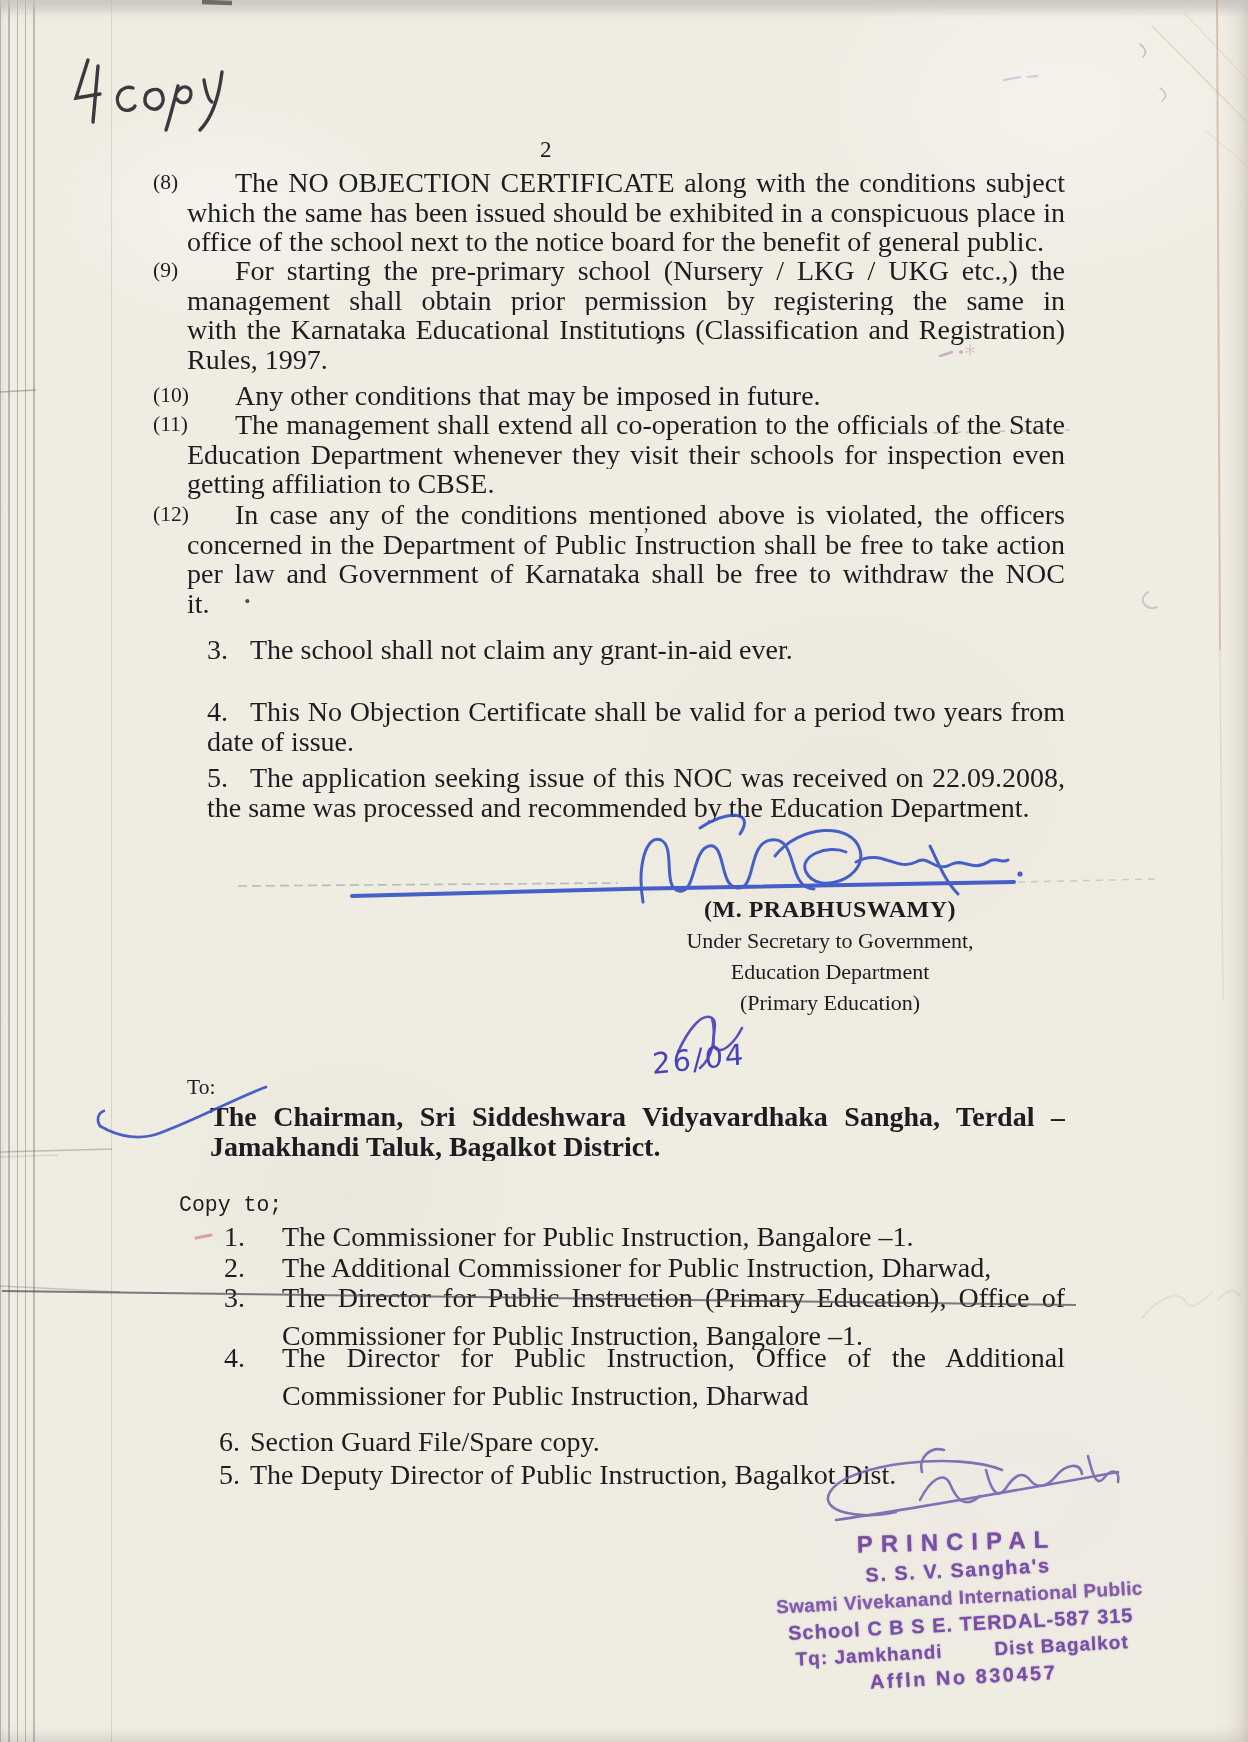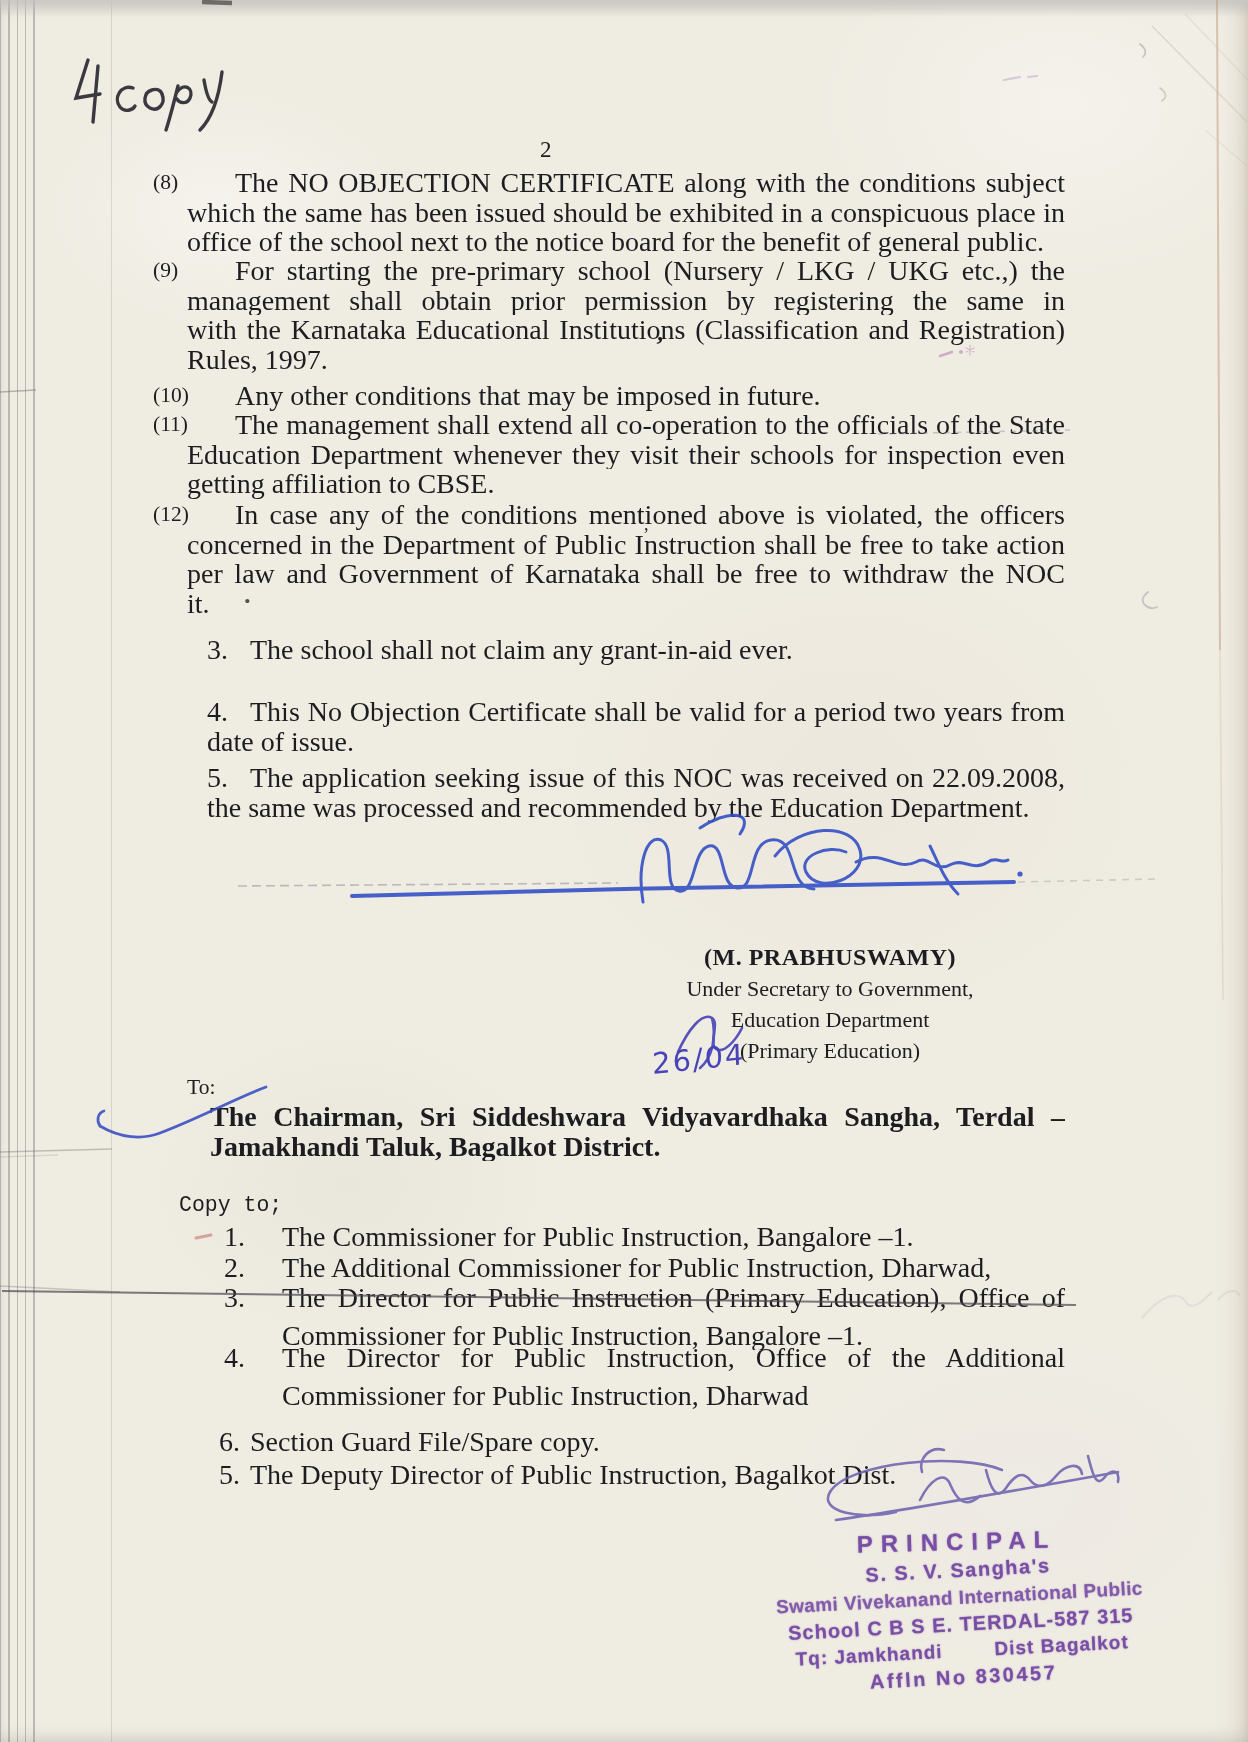--- a/index.html
+++ b/index.html
@@ -24,21 +24,21 @@
   .cond{position:absolute;left:187px;width:878px;}
   .pnum{position:absolute;left:-34px;top:0;font-size:21.5px;line-height:29.5px;}
   .clause{position:absolute;left:207px;width:858px;}
   .cnum{display:inline-block;width:43px;}
   .citem{position:absolute;left:224px;width:841px;}
   .cnum2{display:inline-block;width:58px;}
   .cont{padding-left:58px;margin-top:8px;}
   .citem-s{position:absolute;left:219px;width:846px;}
   .cnum3{display:inline-block;width:31px;}
   .pagenum{position:absolute;left:540px;top:137px;font-size:23px;}
-  .sigblock{position:absolute;left:600px;top:894px;width:460px;text-align:center;margin-top:48px;}
+  .sigblock{position:absolute;left:600px;top:894px;width:460px;text-align:center;}
   .signame{font-size:24px;font-weight:bold;letter-spacing:.5px;line-height:31px;height:31px;}
   .sigline{font-size:22px;line-height:31px;height:31px;}
   .tolabel{position:absolute;left:187px;top:1075px;font-size:21.5px;}
   .tolines{position:absolute;left:210px;top:1102px;width:855px;font-weight:bold;}
   .copylabel{position:absolute;left:179px;top:1193px;font-size:21.5px;font-family:Liberation Mono, monospace;}
   .ruled{position:absolute;left:0;top:0;width:40px;height:100%;
     background:repeating-linear-gradient(90deg, rgba(90,86,94,.34) 0px, rgba(90,86,94,.34) 1.4px, transparent 1.4px, transparent 8.3px);}
   .ruled2{position:absolute;left:111px;top:0;width:1.3px;height:100%;background:rgba(120,115,120,.2);}
   .topband{position:absolute;left:0;top:0;width:100%;height:16px;
     background:linear-gradient(rgba(205,203,199,.75), rgba(205,203,199,0));}

